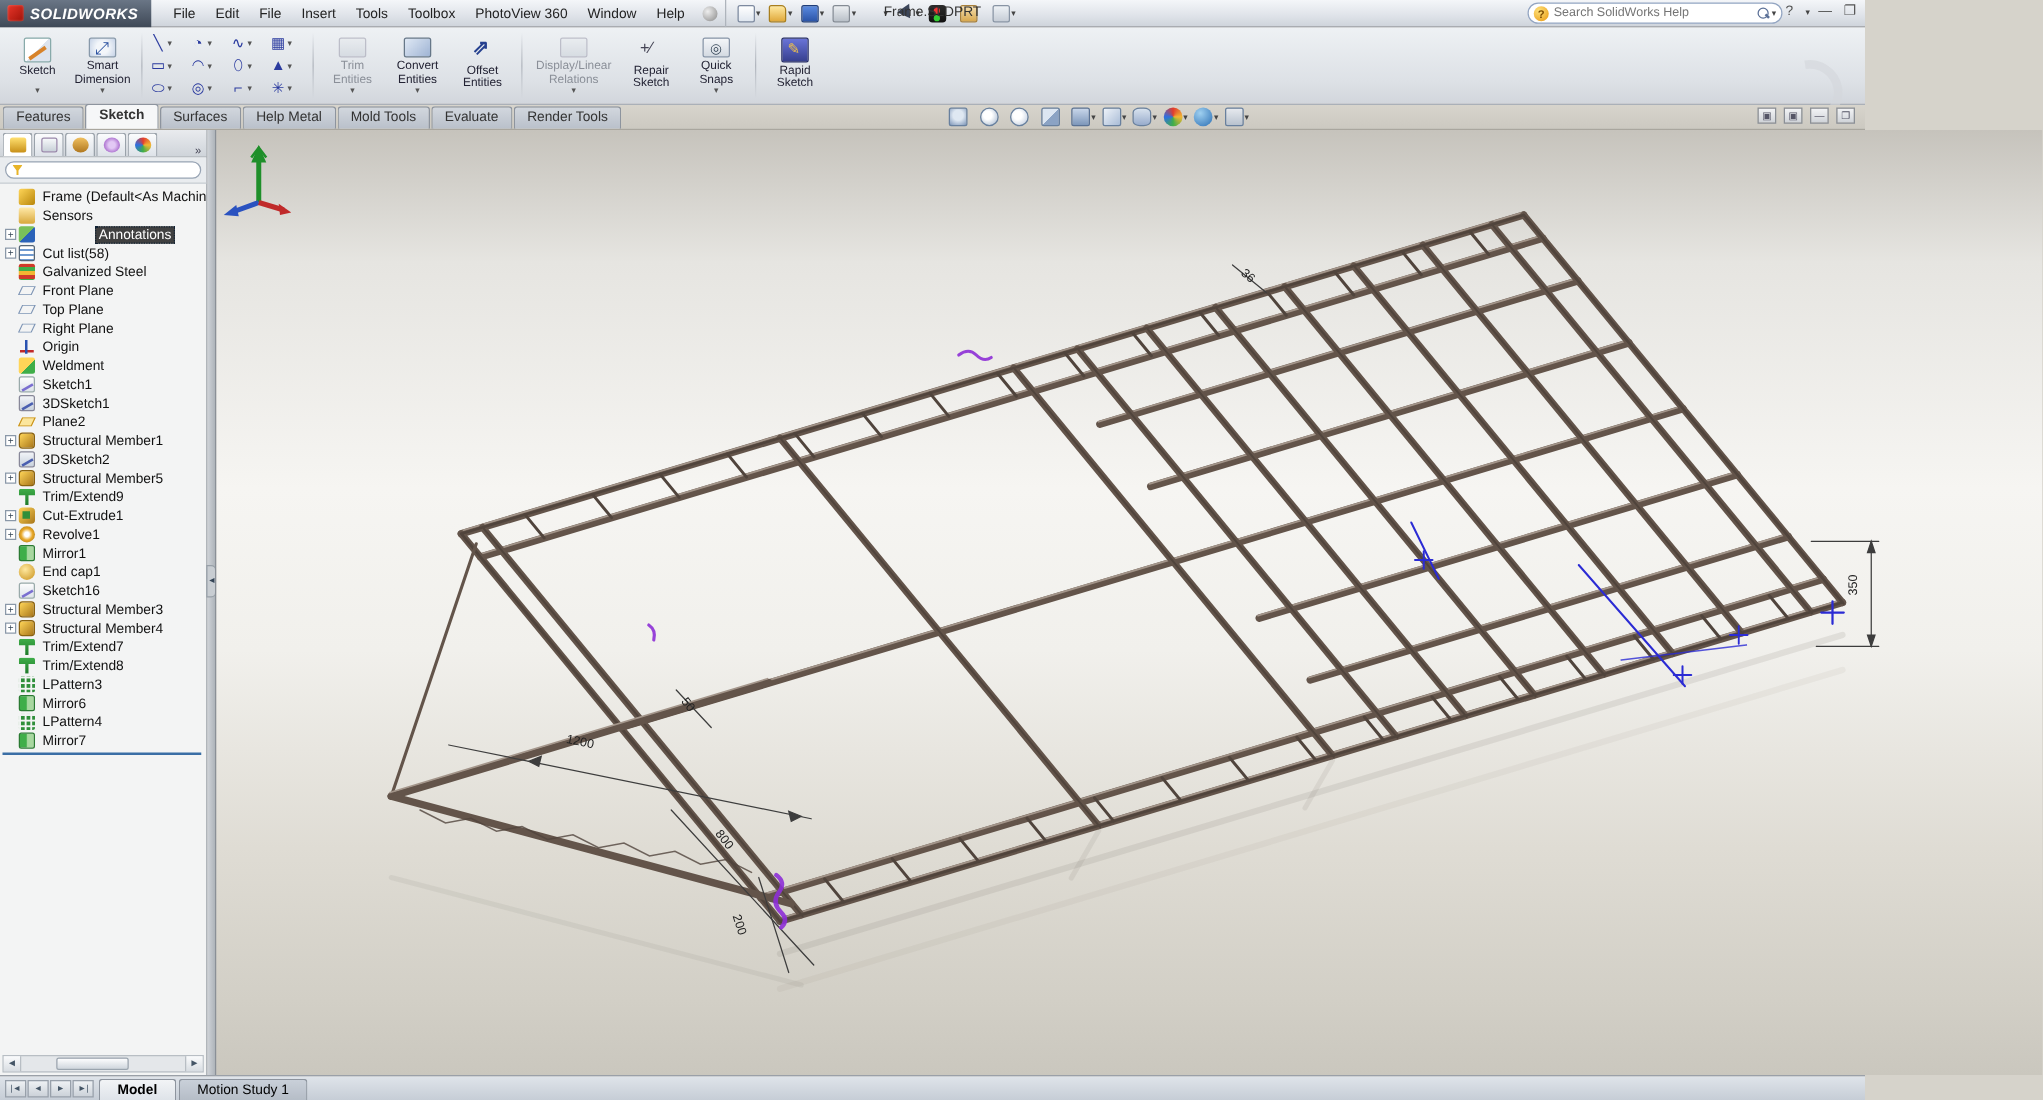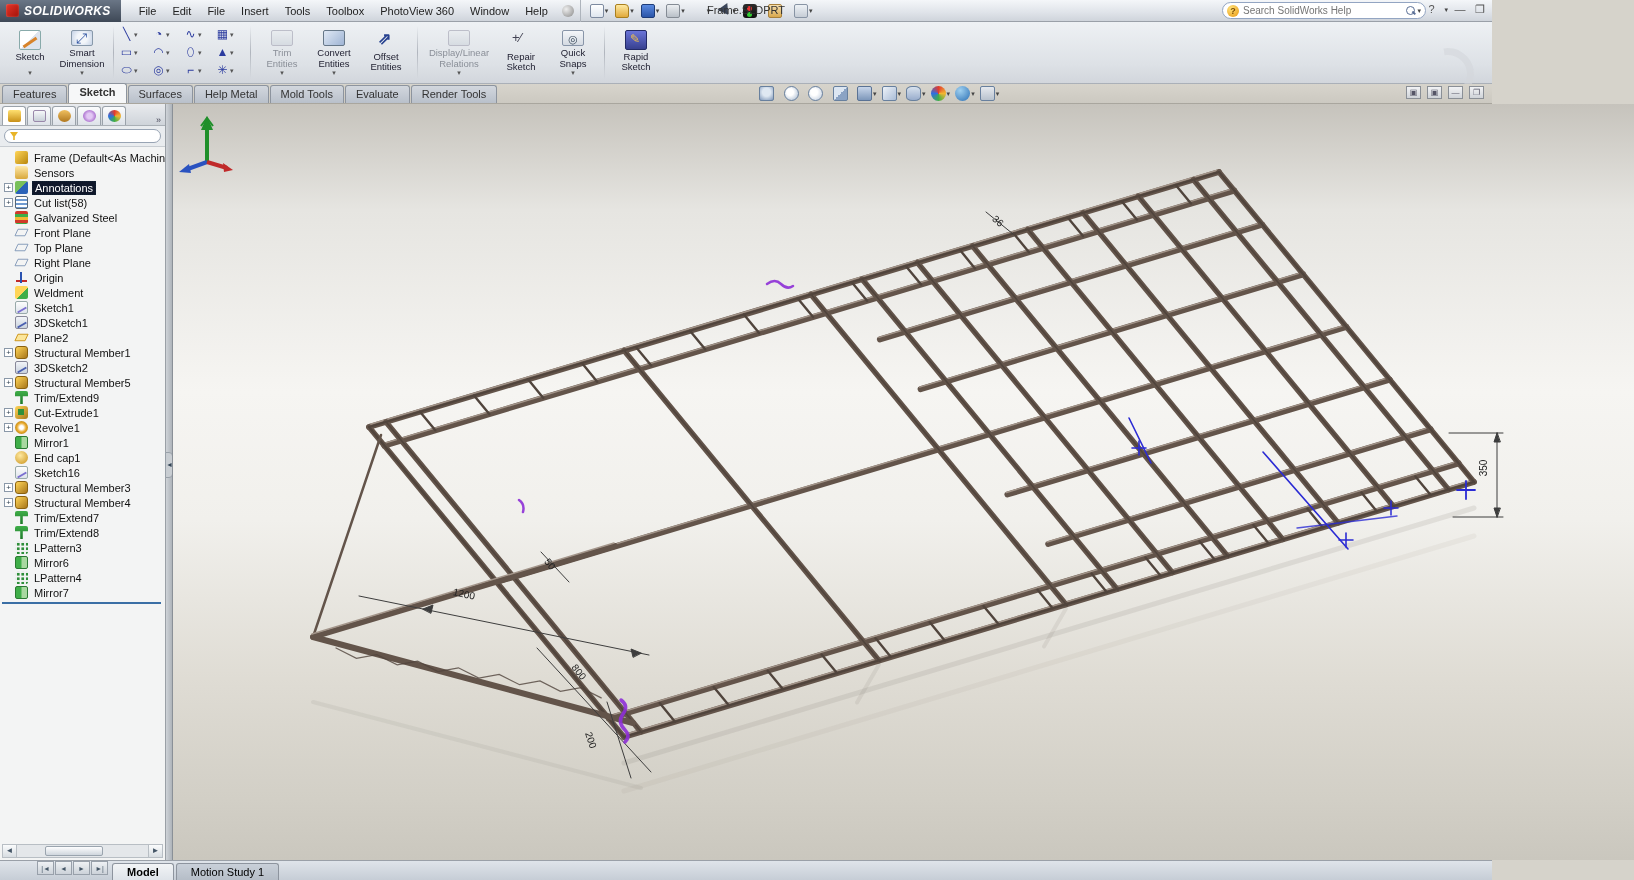--- a/index.html
+++ b/index.html
@@ -125,21 +125,21 @@
   .filterrow{padding:3px 4px;background:#e9ecef;border-bottom:1px solid #c8cdd2;}
   .filterbox{display:flex;align-items:center;background:#fff;border:1px solid #98a4b4;border-radius:8px;height:14px;padding:0 5px;}
   .funnel{width:8px;height:8px;background:#e8b428;clip-path:polygon(0 0,100% 0,60% 55%,60% 100%,40% 100%,40% 55%);}
   .filter-input{border:none;outline:none;flex:1;font-size:9px;background:transparent;}
   .tree{flex:0 0 auto;padding:3px 0 0 2px;overflow:hidden;}
   .trow{display:flex;align-items:center;height:15px;font-size:11px;color:#111;white-space:nowrap;}
   .texp{width:9px;height:9px;flex:0 0 9px;margin-left:2px;margin-right:2px;border:1px solid #8a98a8;background:#fff;
     font-size:8px;line-height:7px;text-align:center;color:#345;}
   .tic{width:13px;height:13px;flex:0 0 13px;margin-right:4px;border-radius:2px;position:relative;}
   .tlabel{padding:0 2px;}
-  .trow.selected .tlabel{background:#0f172a;color:#fff;border:1px dotted #123;}
+  .trow.selected .tlabel{background:#404040;color:#fff;border:1px dotted #123;margin-left:44px;}
   .ic-part{background:linear-gradient(135deg,#ffd558,#b8860b);}
   .ic-sensors{background:linear-gradient(#ffe9a8,#d8a83c);border-radius:2px 3px 2px 2px;}
   .ic-annotations{background:linear-gradient(135deg,#79c05a 50%,#2a62b8 50%);}
   .ic-cutlist{background:repeating-linear-gradient(#fff 0 2px,#6f9ad0 2px 4px);border:1px solid #567;}
   .ic-material{background:repeating-linear-gradient(#d03a2a 0 3px,#3fae49 3px 6px,#f2b632 6px 9px);}
   .ic-plane{background:transparent;}
   .ic-plane:after{content:"";position:absolute;inset:1px;border:1px solid #7e95b5;transform:skewX(-25deg) scaleY(.65);}
   .ic-origin:after{content:"";position:absolute;left:5px;top:1px;width:2px;height:11px;background:#2a52b0;}
   .ic-origin:before{content:"";position:absolute;left:1px;top:9px;width:11px;height:2px;background:#c02a2a;}
   .ic-weldment{background:linear-gradient(135deg,#ffd558 55%,#3fae49 55%);}
@@ -170,21 +170,21 @@
   
   .viewport{position:absolute;left:172px;top:104px;width:1462px;height:756px;
     background:linear-gradient(180deg,#c6c3bc 0%,#e6e5e1 14%,#f6f5f2 38%,#f1f0ec 55%,#dfdcd4 76%,#d2cfc6 92%,#cac7be 100%);
     overflow:hidden;border-left:1px solid #8a9097;}
   .viewport svg{position:absolute;left:0;top:0;}
   .dim-label{position:absolute;font-size:10px;color:#222;white-space:nowrap;}
   .triad{position:absolute;left:18px;top:648px;width:70px;height:70px;}
 
   
   .bottombar{position:absolute;left:0;top:860px;width:100%;height:20px;background:linear-gradient(#dfe4ea,#c6cdd6);
-    border-top:1px solid #9aa0a8;display:flex;font-size:11px;padding-left:33px;}
+    border-top:1px solid #9aa0a8;display:flex;align-items:center;font-size:11px;}
   .navbtns{display:flex;gap:1px;padding:0 4px;}
   .nbtn{width:17px;height:14px;background:linear-gradient(#eef1f4,#ccd2d9);border:1px solid #98a0aa;
     font-size:7px;color:#456;text-align:center;line-height:13px;}
   .btab{padding:2px 14px;border:1px solid #8d949e;border-bottom:none;background:linear-gradient(#c9d0d9,#b4bcc6);
     margin-right:2px;border-radius:3px 3px 0 0;height:18px;}
   .btab.active{background:linear-gradient(#f2f4f6,#dde2e8);font-weight:bold;}
 </style>
 </head>
 <body>
 

